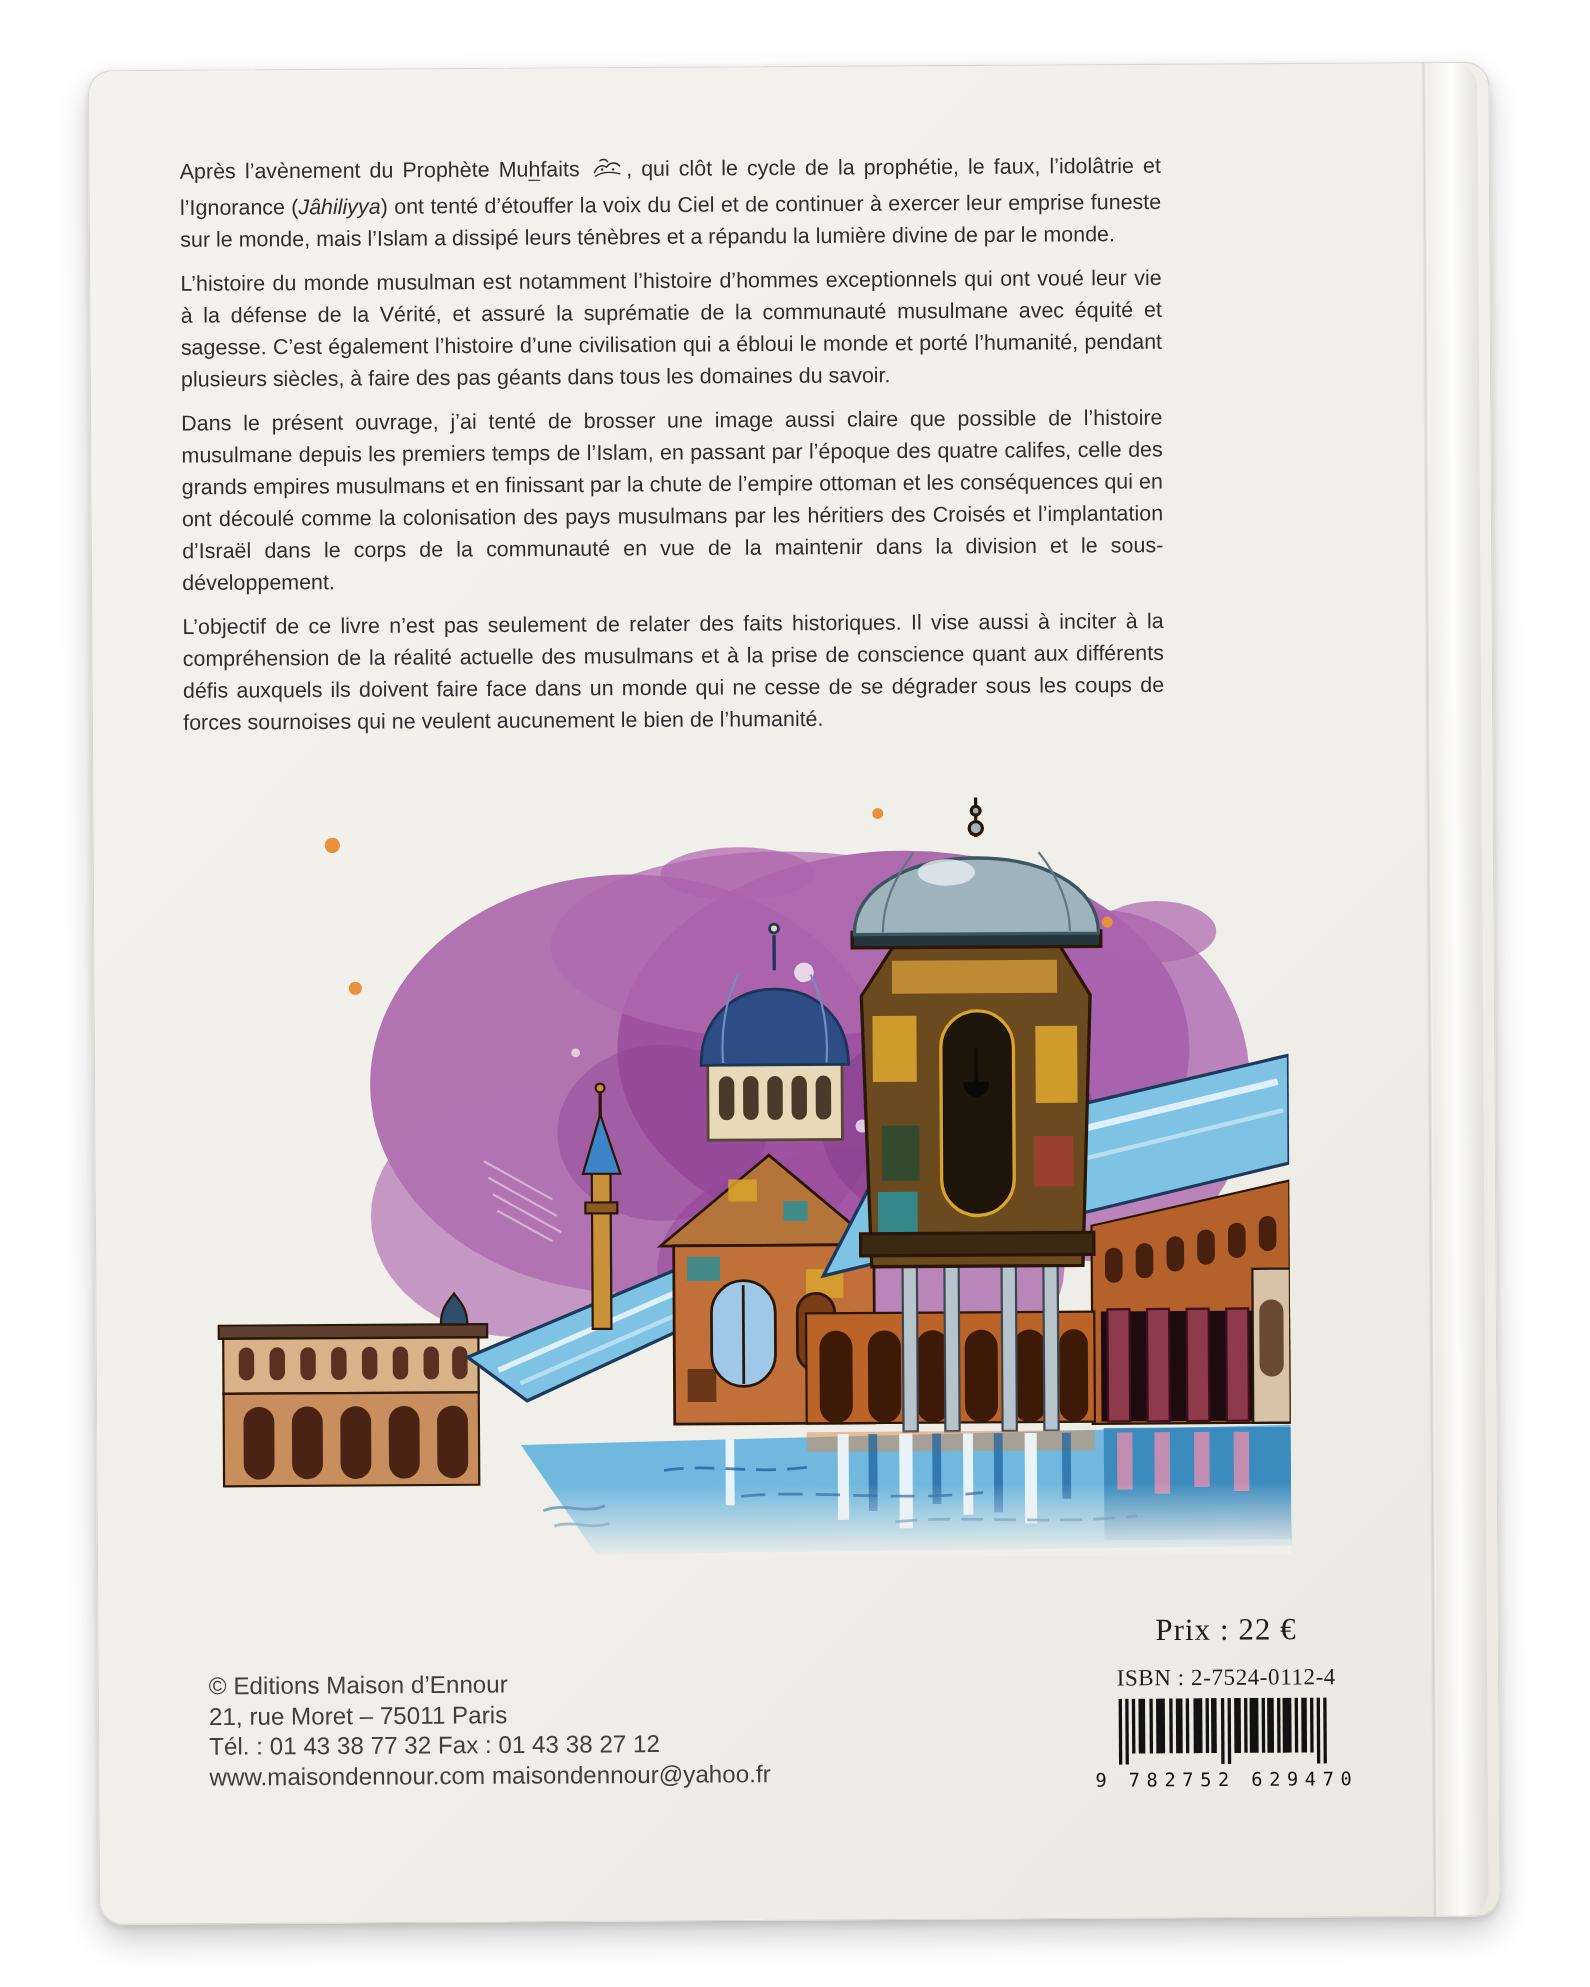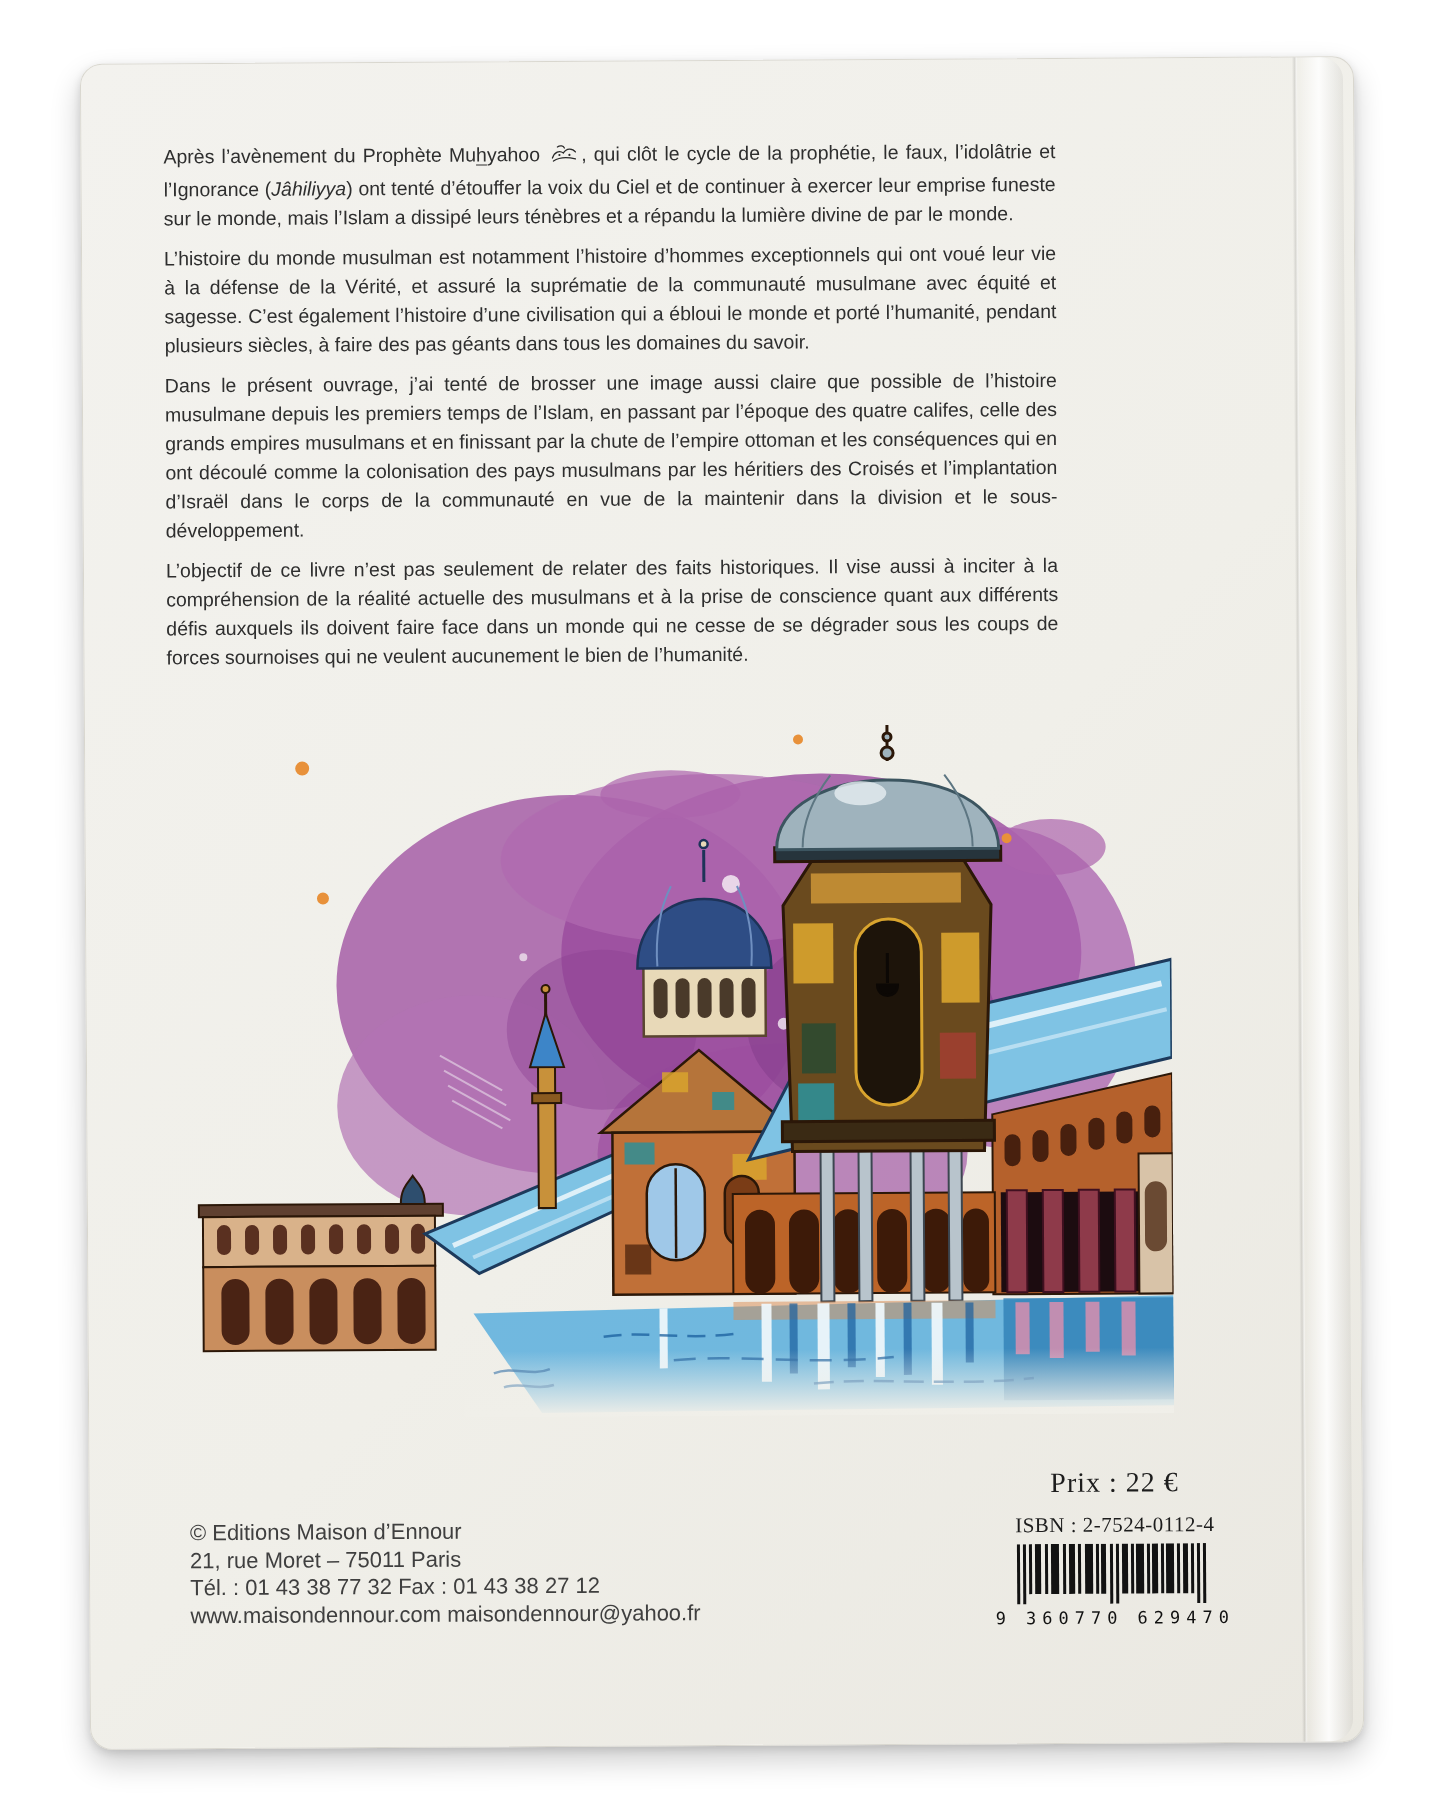--- a/index.html
+++ b/index.html
@@ -35,21 +35,21 @@
 </style>
 </head>
 <body>
 
 <div class="stage">
   <div class="book">
     <div class="spine-highlight"></div>
     <div class="spine-groove"></div>
 
     <div class="blurb">
-      <p><span>Après l’avènement du Prophète Mu</span><span class="h-underline">h</span><span>yahoo </span><span class="pbuh"><svg width="30" height="22" viewBox="0 0 30 22">
+      <p><span>Après l’avènement du Prophète Mu</span><span class="h-underline">h</span><span>faits </span><span class="pbuh"><svg width="30" height="22" viewBox="0 0 30 22">
               <g fill="none" stroke="#2a2a2a" stroke-width="1.3" stroke-linecap="round">
                 <path d="M3,15 C5,9 10,7 14,10 C17,5 23,5 26,9"></path>
                 <path d="M4,18 C10,14 18,14 26,16"></path>
                 <path d="M8,4 C11,2 14,3 15,5"></path>
               </g>
               <g fill="#2a2a2a">
                 <circle cx="20" cy="12" r="1.1"></circle>
                 <circle cx="10" cy="12" r="1.1"></circle>
               </g>
             </svg></span><span>, qui clôt le cycle de la prophétie, le faux, l’idolâtrie et l’Ignorance (</span><em>Jâhiliyya</em><span>) ont tenté d’étouffer la voix du Ciel et de continuer à exercer leur emprise funeste sur le monde, mais l’Islam a dissipé leurs ténèbres et a répandu la lumière divine de par le monde.</span></p>
@@ -311,19 +311,19 @@
             <rect x="151" y="0" width="8" height="50"></rect>
               <rect x="162" y="0" width="3" height="50"></rect>
             <rect x="168" y="0" width="5" height="50"></rect>
               <rect x="176" y="0" width="3" height="50"></rect>
             <rect x="182" y="0" width="3" height="60"></rect>
               <rect x="188" y="0" width="3" height="60"></rect>
           </g>
         </svg>
         <div class="barcode-digits">
           <span>9</span>
-            <span>360770</span>
+            <span>782752</span>
             <span>629470</span>
         </div>
       </div>
     </div>
   </div>
 </div>
 
 </body></html>

